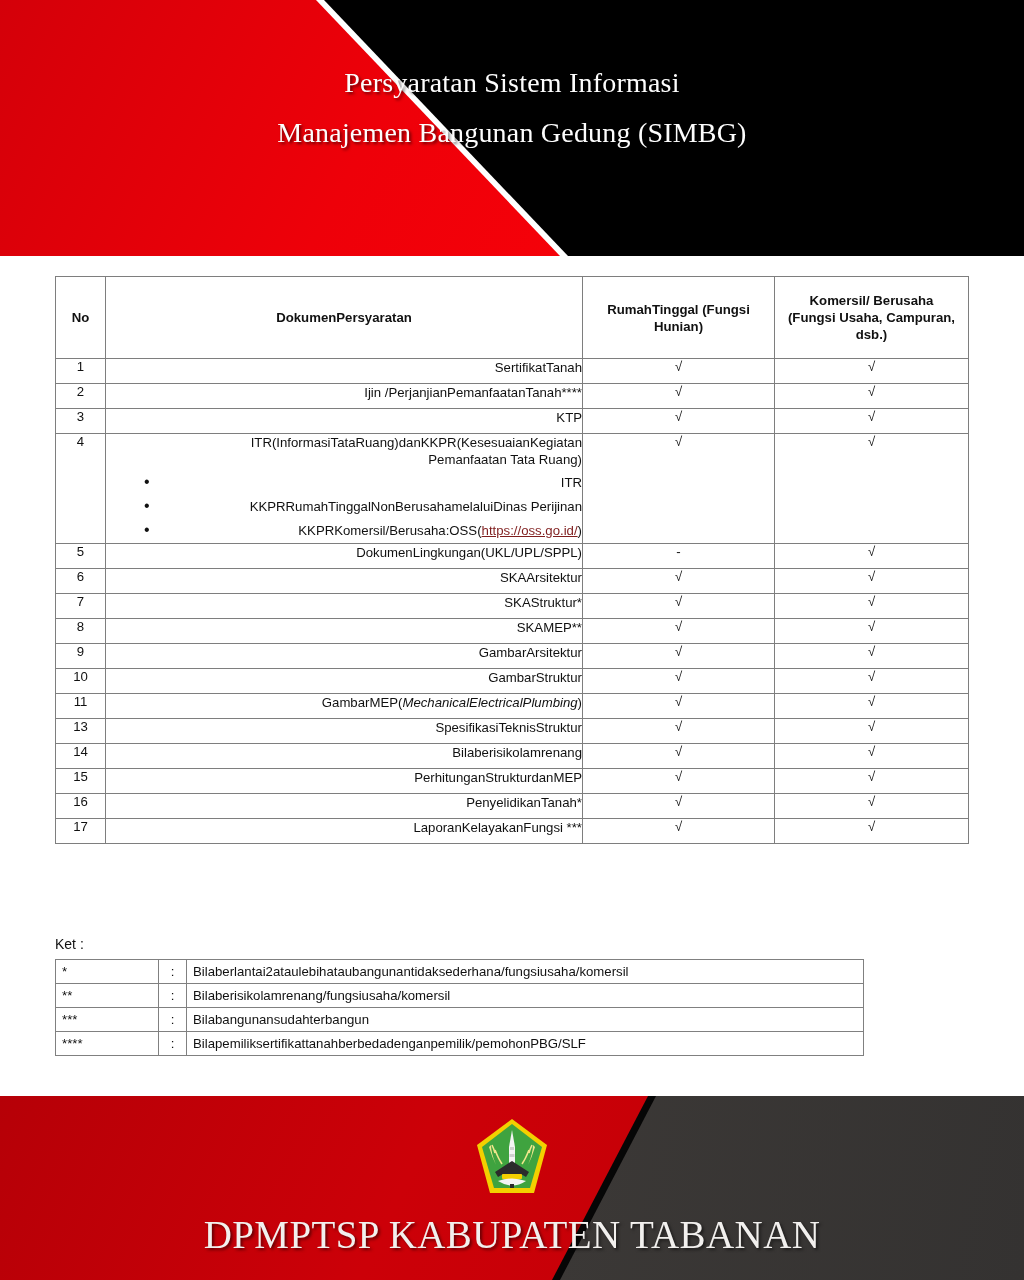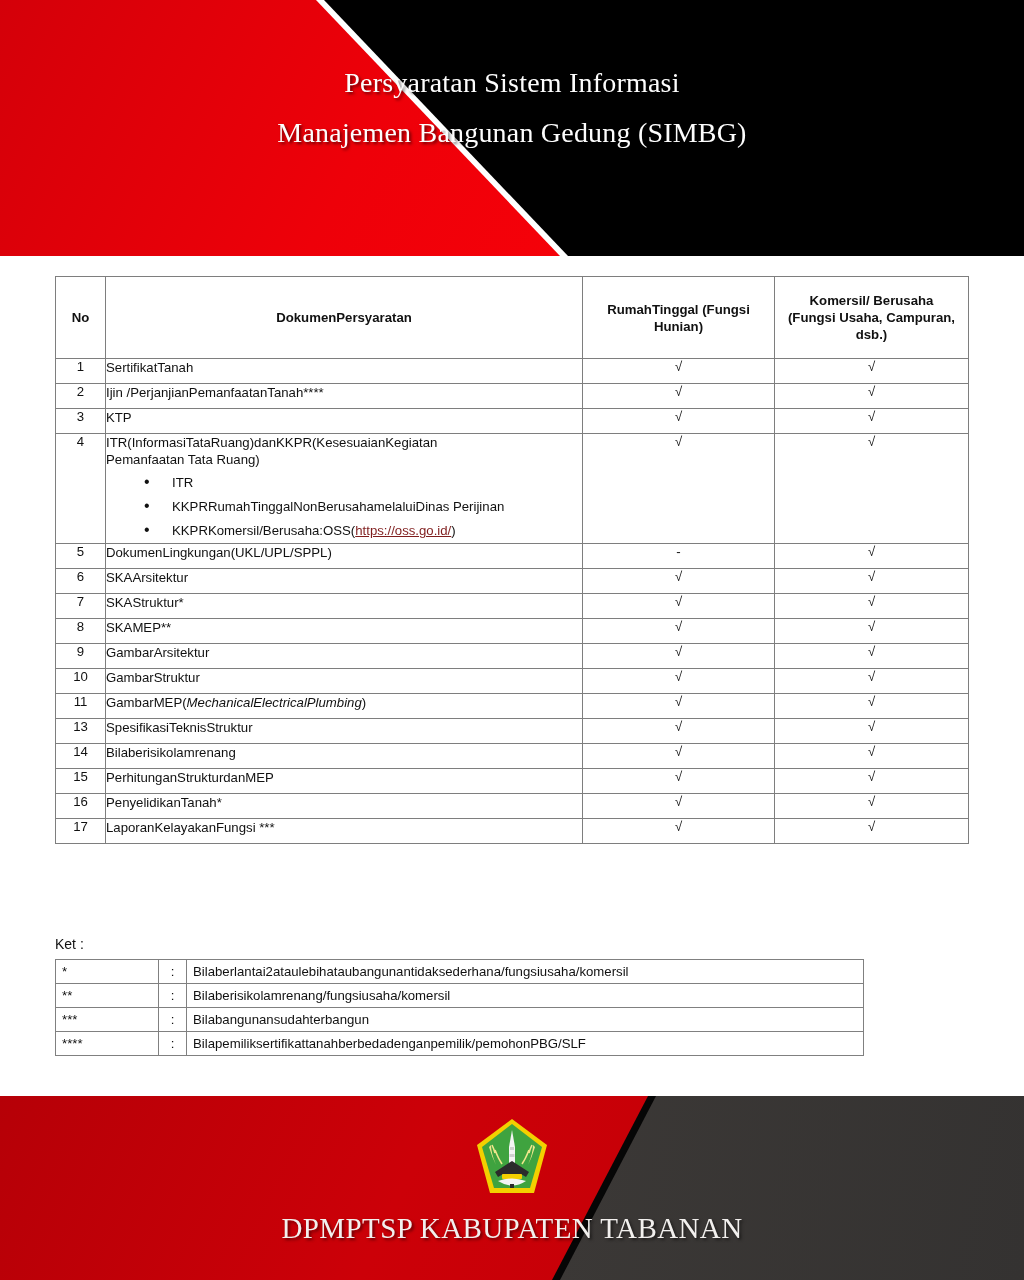--- a/index.html
+++ b/index.html
@@ -103,21 +103,21 @@
     height: 25px;
     box-sizing: border-box;
   }
   .cell-no {
     text-align: center;
     vertical-align: top;
     padding-top: 4px;
     font-size: 13.2px;
   }
   .cell-doc {
-    text-align: left;
+    text-align: right;
     padding: 4px 4px 4px 7px;
     vertical-align: top;
     line-height: 17px;
   }
   .cell-mark {
     text-align: center;
     vertical-align: top;
     padding-top: 4px;
     font-size: 13.2px;
   }
@@ -219,21 +219,21 @@
     z-index: 6;
   }
   .footer-text {
     position: absolute;
     left: 0;
     top: 1212px;
     width: 1024px;
     text-align: center;
     color: #f2f0ee;
     font-family: "Liberation Serif", serif;
-    font-size: 29px;
+    font-size: 39px;
     letter-spacing: 0.4px;
     text-shadow: 2px 2px 3px rgba(0,0,0,0.5);
     z-index: 6;
   }
 </style>
 </head>
 <body>
 
 <div class="header-banner">
   <div class="header-black"></div>

